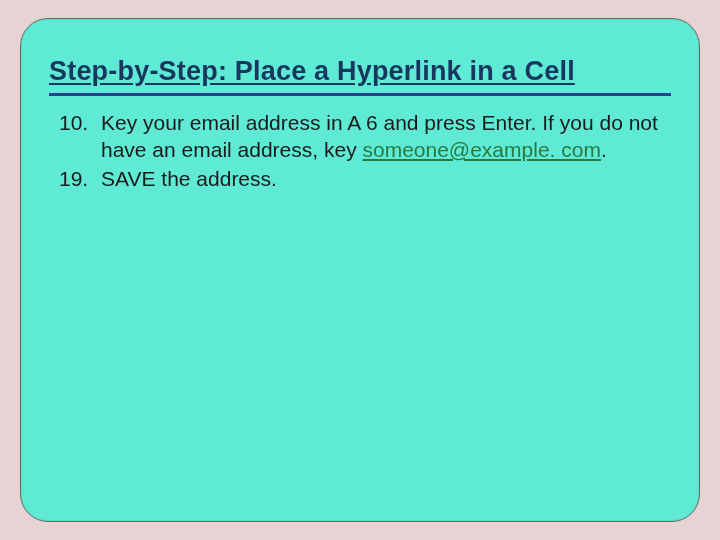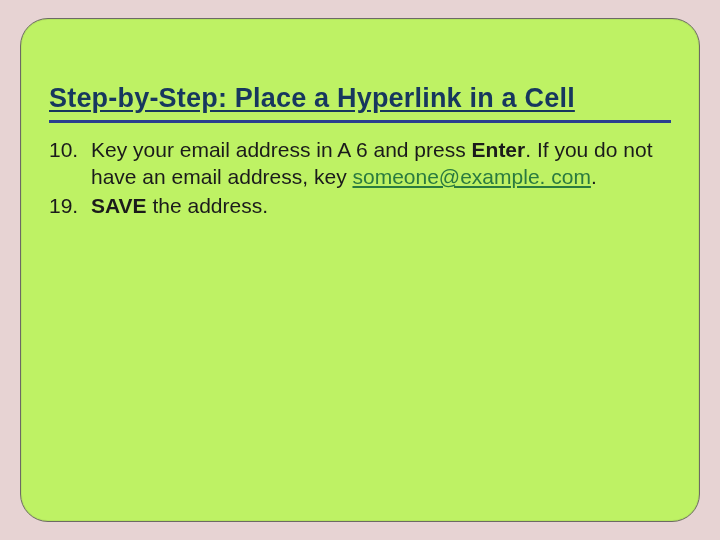--- a/index.html
+++ b/index.html
@@ -14,61 +14,61 @@
     position: relative;
     box-sizing: border-box;
     width: 720px;
     height: 540px;
     padding: 18px 20px;
   }
   .panel {
     position: relative;
     width: 100%;
     height: 100%;
-    background: #bef264;
+    background: #5eead4;
     border: 1px solid #6d6a64;
     border-radius: 28px;
     box-shadow: inset 0 0 0 1px rgba(0,0,0,0.05);
     box-sizing: border-box;
-    padding: 64px 28px 20px 28px;
+    padding: 37px 28px 20px 28px;
   }
   h1.title {
     margin: 0 0 6px 0;
     font-size: 27px;
     font-weight: bold;
     color: #17375e;
     text-decoration: underline;
     text-underline-offset: 3px;
     letter-spacing: 0.2px;
   }
   .rule {
     height: 3px;
     background: #2a3f8f;
     margin: 2px 0 14px 0;
   }
   ol.steps {
-    margin: 0;
+    margin: 10px;
     padding: 0;
     list-style: none;
     color: #1b1b1b;
     font-size: 21px;
     line-height: 1.28;
   }
   ol.steps li {
     display: flex;
     margin-bottom: 2px;
   }
   .num {
     min-width: 38px;
     padding-right: 4px;
   }
   .body {
     flex: 1;
   }
-  .b { font-weight: bold; }
+  .b { font-weight: normal; }
   a.mail {
     color: #2a7a3f;
   }
 </style>
 </head>
 <body>
 
 <div class="slide">
   <div class="panel">
 

